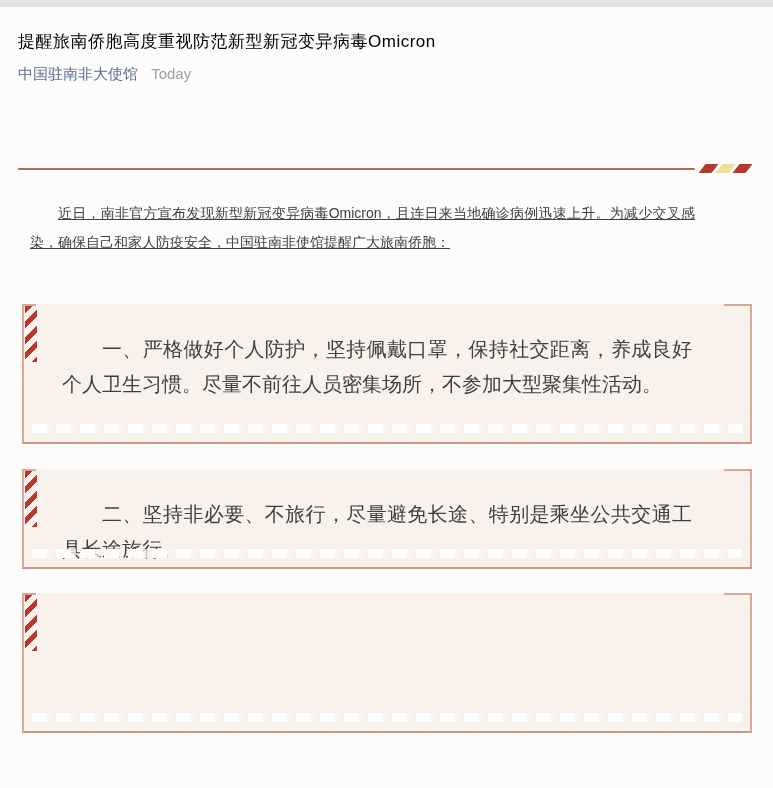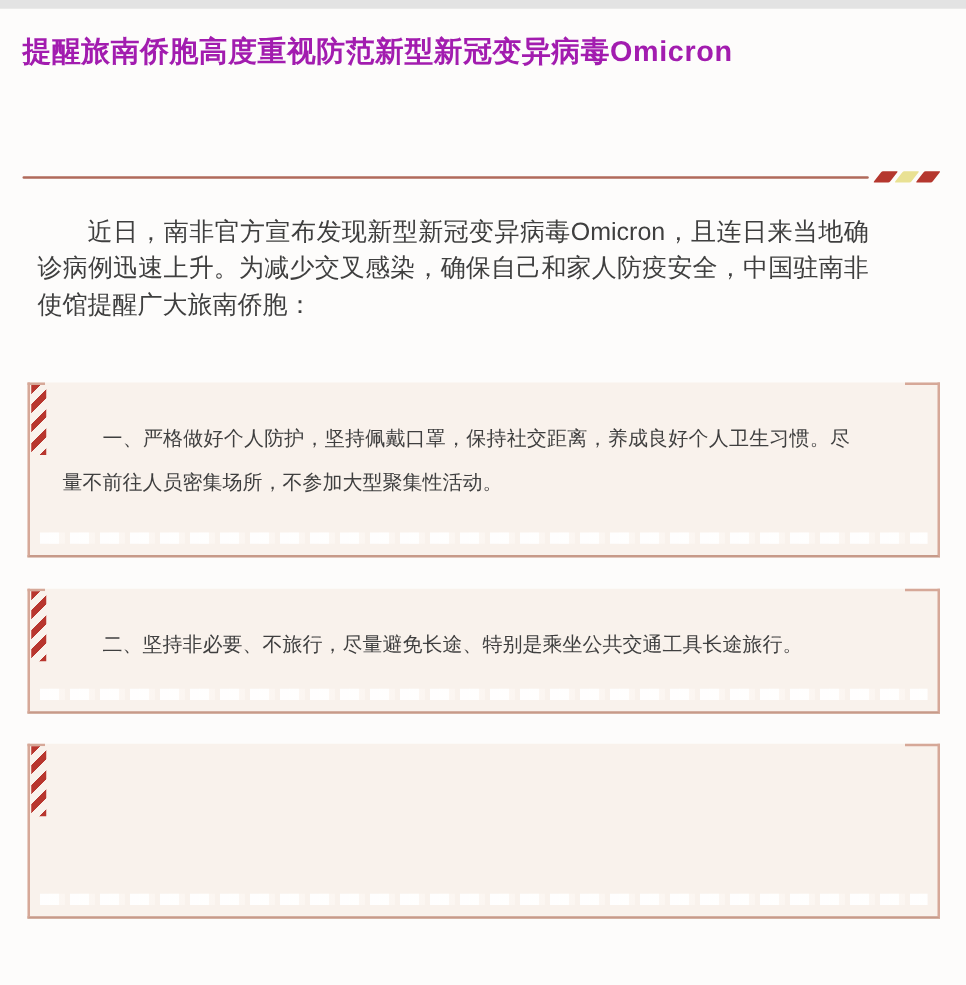--- a/index.html
+++ b/index.html
@@ -4,41 +4,41 @@
 <style>
   html,body{margin:0;padding:0;}
   body{
     width:773px;height:788px;overflow:hidden;position:relative;
     background:#fdfcfb;
     font-family:"Liberation Sans","DejaVu Sans",sans-serif;
   }
   .top-strip{height:7px;background:#e3e3e3;}
   .header{padding:20px 18px 0 18px;}
   .page-title{
-    margin:0;font-size:23px;line-height:29px;font-weight:700;
-    color:#a21caf;letter-spacing:.5px;
+    margin:0;font-size:17px;line-height:29px;font-weight:400;
+    color:#000000;letter-spacing:.5px;
   }
   .byline{margin-top:9px;font-size:15px;line-height:18px;}
   .account-name{color:#5b6c96;text-decoration:none;cursor:pointer;}
   .publish-date{color:#a0a0a0;margin-left:9px;}
 
   .divider{position:relative;height:12px;margin:80px 18px 0 18px;}
   .divider .line{
     position:absolute;left:0;right:60px;top:5px;height:2px;
     background:#b06a5b;border-radius:1px;
   }
   .slashes{position:absolute;right:6px;top:1px;display:flex;gap:4px;}
   .slash{width:13px;height:9px;transform:skewX(-38deg);border-radius:1px;}
   .slash.red{background:#b5372e;}
   .slash.yellow{background:#e9e193;}
 
   .intro{
     margin:24px 0 0 30px;width:665px;
-    font-size:20px;line-height:29px;color:#3f3f3f;
-    text-indent:2em;text-align:justify;
+    font-size:14px;line-height:29px;color:#3f3f3f;
+    text-indent:2em;text-align:justify;text-decoration:underline;
   }
 
   .notice{
     position:relative;margin-left:22px;width:730px;height:140px;
     background:#f9f2ec;box-sizing:border-box;
     border-left:2px solid #d6a898;border-right:2px solid #d6a898;
     border-bottom:2px solid #c79a89;
   }
   .notice.first{margin-top:47px;}
   .notice.mid{margin-top:25px;height:100px;}
@@ -51,40 +51,44 @@
   .notice::before{
     content:"";position:absolute;top:0;left:-2px;width:14px;height:2px;
     background:#d6a898;
   }
   .ribbon{
     position:absolute;top:2px;left:1px;width:12px;height:56px;
     background:repeating-linear-gradient(135deg,
       #b8362e 0 5px,#f9f2ec 5px 11px);
   }
   .notice-text{
-    margin:0;padding:28px 0 0 26px;width:630px;
-    font-size:16px;line-height:35px;color:#3f3f3f;
+    margin:0;padding:28px 0 0 38px;width:630px;
+    font-size:20px;line-height:35px;color:#3f3f3f;
     text-indent:2em;text-align:justify;
   }
   .perforation{
     position:absolute;left:8px;right:8px;bottom:9px;height:9px;
     background:
       repeating-linear-gradient(90deg,
         rgba(255,255,255,.95) 0 15px,rgba(255,255,255,0) 15px 24px),
       repeating-linear-gradient(90deg,
         rgba(253,248,244,.7) 7px 20px,rgba(255,255,255,0) 20px 31px);
   }
 </style>
 </head>
 <body>
 
 <div class="top-strip"></div>
 
 <div class="header">
   <h1 class="page-title">提醒旅南侨胞高度重视防范新型新冠变异病毒Omicron</h1>
+  <div class="byline">
+    <a class="account-name">中国驻南非大使馆</a>
+    <span class="publish-date">Today</span>
+  </div>
 </div>
 
 <div class="divider">
   <div class="line"></div>
   <div class="slashes">
     <span class="slash red"></span>
     <span class="slash yellow"></span>
     <span class="slash red"></span>
   </div>
 </div>

